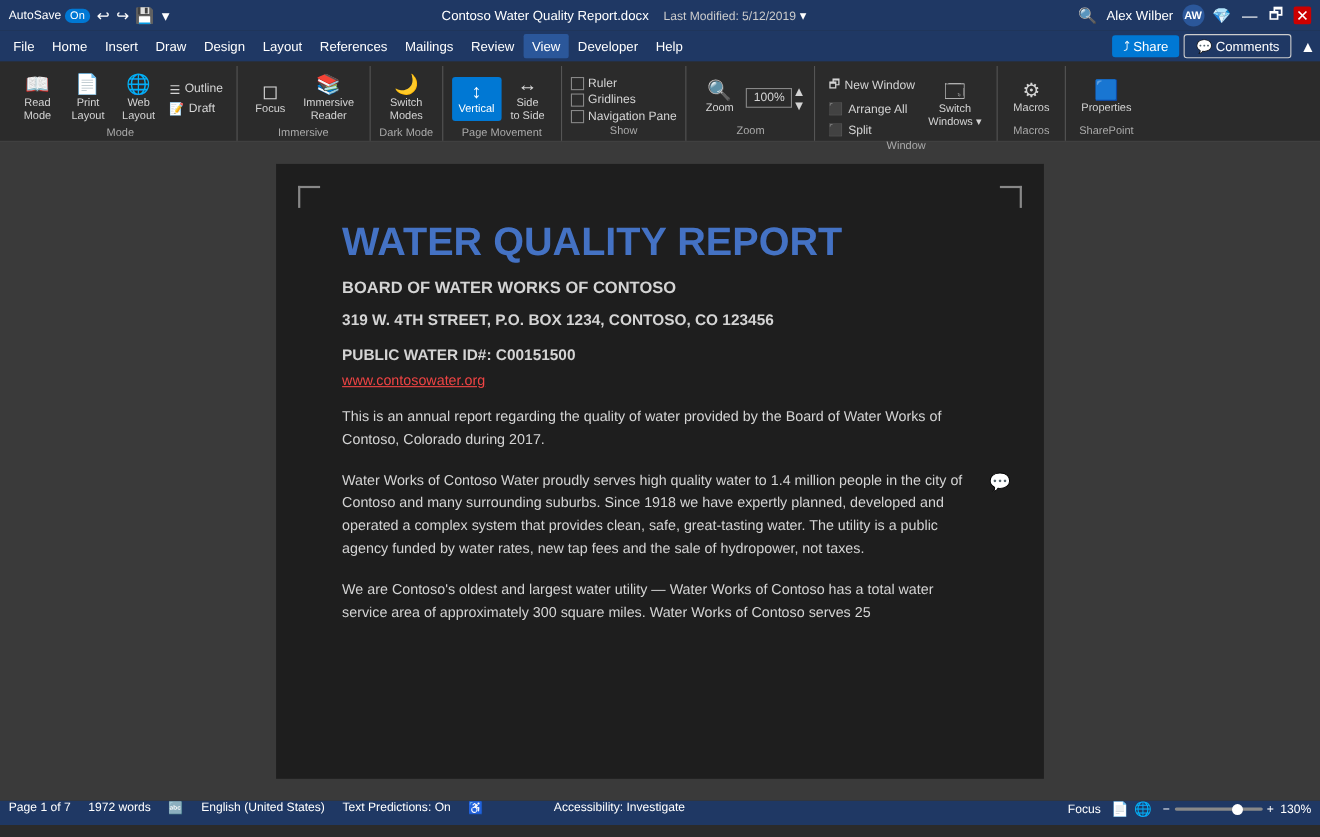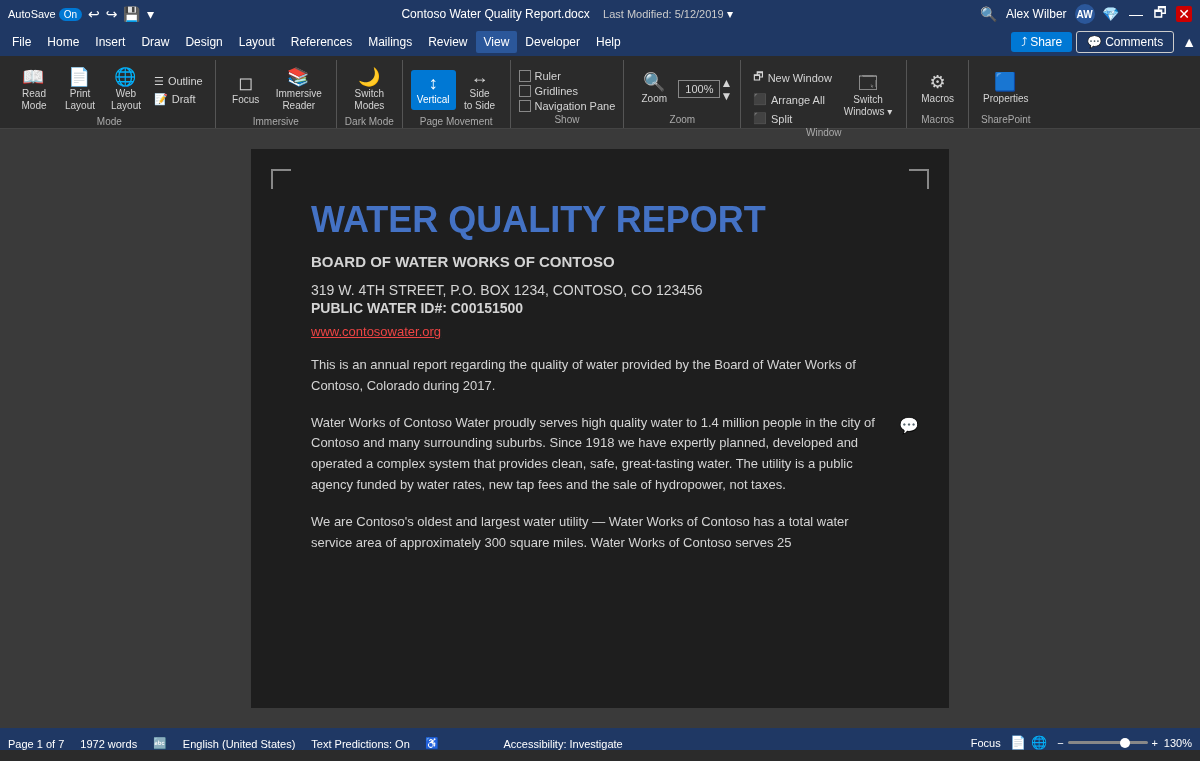--- a/index.html
+++ b/index.html
@@ -138,33 +138,33 @@
       width: 20px;
       height: 20px;
       border-color: #888;
       border-style: solid;
     }
     .page-corner-tl { top: 20px; left: 20px; border-width: 2px 0 0 2px; }
     .page-corner-tr { top: 20px; right: 20px; border-width: 2px 2px 0 0; }
 
     .doc-title { font-size: 36px; font-weight: 700; color: #4472c4; text-transform: uppercase; margin-bottom: 12px; }
     .doc-subtitle { font-size: 15px; font-weight: 700; color: #d4d4d4; text-transform: uppercase; margin-bottom: 12px; }
-    .doc-address { font-size: 14px; font-weight: 400; color: #d4d4d4; text-transform: uppercase; margin-bottom: 2px; }
+    .doc-address { font-size: 14px; font-weight: 700; color: #d4d4d4; text-transform: uppercase; margin-bottom: 16px; }
     .doc-id { font-size: 14px; font-weight: 600; color: #d4d4d4; text-transform: uppercase; margin-bottom: 8px; }
     .doc-link { color: #ef4444; font-size: 13px; text-decoration: underline; margin-bottom: 16px; display: block; cursor: pointer; }
     .doc-para { font-size: 13px; color: #d4d4d4; line-height: 1.6; margin-bottom: 16px; }
     .doc-section-title { font-size: 20px; font-weight: 700; color: #4472c4; text-transform: uppercase; margin-bottom: 10px; }
     .comment-icon { position: absolute; right: -30px; top: 0; color: #aaa; font-size: 16px; }
 
     
     #status-bar {
       background: #1f3864;
       height: 22px;
       display: flex;
-      align-items: flex-end;
+      align-items: flex-start;
       padding: 0 8px;
       color: #fff;
       font-size: 11px;
       gap: 16px;
     }
     .status-right { margin-left: auto; display: flex; align-items: center; gap: 10px; }
     .zoom-slider { display: flex; align-items: center; gap: 4px; }
     .slider-track { width: 80px; height: 3px; background: #888; border-radius: 2px; position: relative; }
     .slider-thumb { width: 10px; height: 10px; background: white; border-radius: 50%; position: absolute; top: -3.5px; left: 65%; }
   </style>

